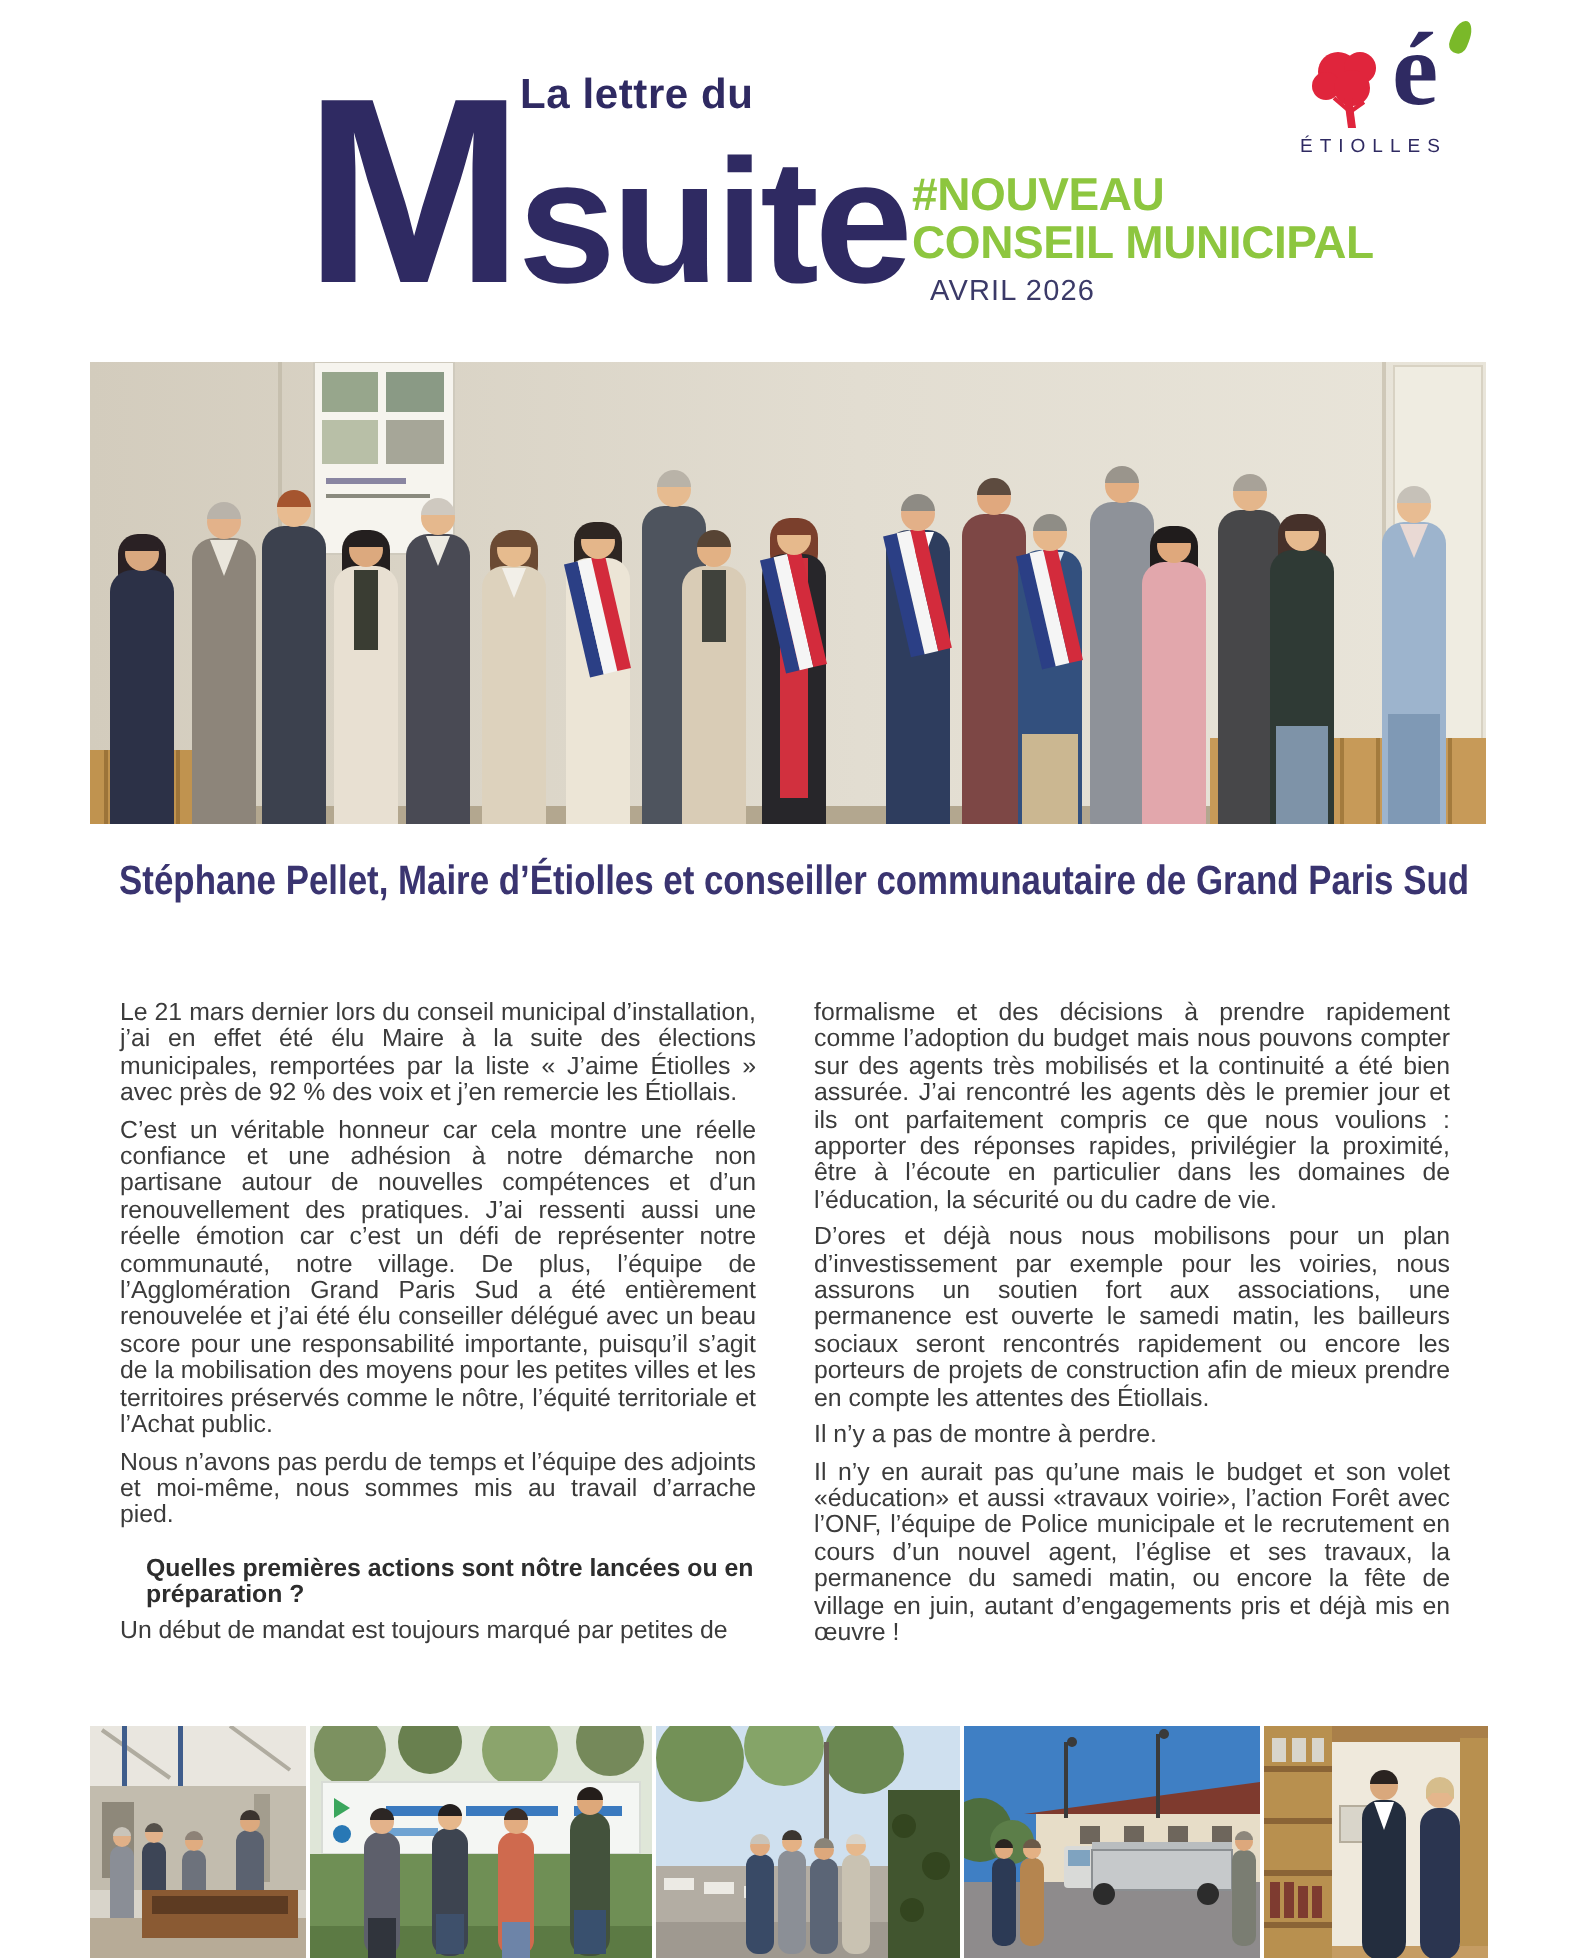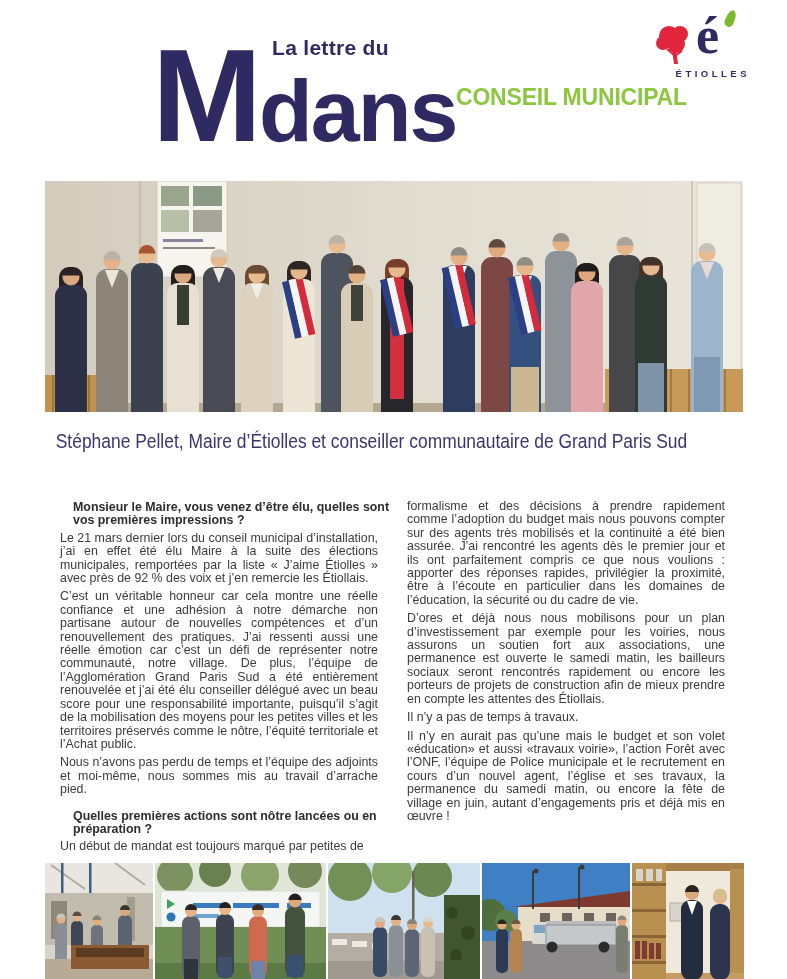--- a/index.html
+++ b/index.html
@@ -4,61 +4,63 @@
 <style>
   html,body{margin:0;padding:0;background:#ffffff;}
   .page{
     position:relative;width:787px;height:979px;background:#ffffff;
     font-family:"Liberation Sans", sans-serif;overflow:hidden;margin:0 auto;
   }
   
   .title-row{position:absolute;left:152px;top:30px;display:flex;align-items:baseline;color:#2f2a62;}
   .big-m{font-size:132px;font-weight:700;line-height:1;letter-spacing:-3px;}
   .aire{font-size:88px;font-weight:700;line-height:1;letter-spacing:-2px;}
-  .kicker{position:absolute;left:272px;top:36px;font-size:21px;font-weight:600;color:#2f2a62;letter-spacing:.3px;}
+  .kicker{position:absolute;left:260px;top:36px;font-size:21px;font-weight:600;color:#2f2a62;letter-spacing:.3px;}
   .tagline{position:absolute;left:456px;top:86px;}
   .hash{font-size:23px;font-weight:800;color:#8dc63f;line-height:1.04;letter-spacing:-.2px;}
   .issue-date{font-size:14.5px;font-weight:500;color:#3b3a68;margin:4px 0 0 9px;letter-spacing:.6px;}
   
   .logo{position:absolute;left:650px;top:18px;width:100px;height:66px;}
   .logo-tree{position:absolute;left:4px;top:4px;}
   .logo-e{position:absolute;left:46px;top:-12px;font-size:52px;font-weight:700;color:#2f2a62;font-family:"Liberation Serif", serif;}
   .logo-leaf{position:absolute;left:76px;top:-8px;width:9px;height:17px;background:#7ab929;
     border-radius:60% 60% 50% 50%/65% 65% 35% 35%;transform:rotate(22deg);}
-  .logo-word{position:absolute;left:0;top:50px;width:100px;text-align:right;font-size:9.5px;font-weight:700;
+  .logo-word{position:absolute;left:0;top:50px;width:100px;text-align:left;font-size:9.5px;font-weight:400;
     color:#2f2a62;letter-spacing:3.5px;}
   
   .main-photo{position:absolute;left:45px;top:181px;width:698px;height:231px;overflow:hidden;}
   .strip{position:absolute;left:45px;top:863px;width:699px;height:116px;display:flex;gap:2px;}
   .ph{height:116px;overflow:hidden;}
   
-  .headline{position:absolute;left:0;top:429px;width:639px;text-align:center;color:#3a3470;font-weight:400;}
+  .headline{position:absolute;left:0;top:429px;width:639px;text-align:center;color:#3a3470;font-weight:700;}
   .headline .hl{display:inline-block;transform:scaleX(.85);transform-origin:center;font-size:20.5px;line-height:23px;white-space:nowrap;}
   
   .article{position:absolute;left:60px;top:500px;width:680px;display:grid;grid-template-columns:1fr 1fr;column-gap:14px;
     font-size:12.4px;line-height:13.4px;color:#3b3b3b;text-align:justify;}
   .article p{margin:0 15px 5px 0;}
   .article .q{font-weight:700;color:#2d2d2d;margin:13px 0 4px 0;text-align:left;}
   .article .q.first{margin-top:1px;}
   .article .q.indent{padding-left:13px;}
 </style>
 </head>
 <body>
 
 <div class="page">
 
   <header>
     <div class="title-row">
       <span class="big-m">M</span>
-        <span class="aire">dans</span>
+        <span class="aire">suite</span>
     </div>
     <div class="kicker">La lettre du</div>
 
     <div class="tagline">
+      <div class="hash">#NOUVEAU</div>
       <div class="hash">CONSEIL MUNICIPAL</div>
+      <div class="issue-date">AVRIL 2026</div>
     </div>
 
     <div class="logo">
       <svg class="logo-tree" width="42" height="46" viewBox="0 0 42 46">
         <circle cx="15" cy="14" r="10" fill="#e0253c"></circle>
         <circle cx="26" cy="12" r="8" fill="#e0253c"></circle>
         <circle cx="9" cy="21" r="7" fill="#e0253c"></circle>
         <circle cx="22" cy="22" r="9" fill="#e0253c"></circle>
         <path d="M18,27 L20,42 L24,42 L22,27 Z" fill="#e0253c"></path>
         <path d="M20,33 L13,27 M21,34 L28,29" stroke="#e0253c" stroke-width="2"></path>
@@ -238,31 +240,30 @@
         </g>
   </svg>
   </div>
 
   <div class="headline">
     <div><span class="hl">Stéphane Pellet, Maire d’Étiolles et conseiller communautaire de Grand Paris Sud</span></div>
   </div>
 
   <div class="article">
     <div class="col">
-      <p class="q first indent">Monsieur le Maire, vous venez d’être élu, quelles sont vos premières impressions ?</p>
       <p>Le 21 mars dernier lors du conseil municipal d’installation, j’ai en effet été élu Maire à la suite des élections municipales, remportées par la liste « J’aime Étiolles » avec près de 92 % des voix et j’en remercie les Étiollais.</p>
       <p>C’est un véritable honneur car cela montre une réelle confiance et une adhésion à notre démarche non partisane autour de nouvelles compétences et d’un renouvellement des pratiques. J’ai ressenti aussi une réelle émotion car c’est un défi de représenter notre communauté, notre village. De plus, l’équipe de l’Agglomération Grand Paris Sud a été entièrement renouvelée et j’ai été élu conseiller délégué avec un beau score pour une responsabilité importante, puisqu’il s’agit de la mobilisation des moyens pour les petites villes et les territoires préservés comme le nôtre, l’équité territoriale et l’Achat public.</p>
       <p>Nous n’avons pas perdu de temps et l’équipe des adjoints et moi-même, nous sommes mis au travail d’arrache pied.</p>
       <p class="q indent">Quelles premières actions sont nôtre lancées ou en préparation ?</p>
       <p>Un début de mandat est toujours marqué par petites de</p>
     </div>
     <div class="col">
       <p>formalisme et des décisions à prendre rapidement comme l’adoption du budget mais nous pouvons compter sur des agents très mobilisés et la continuité a été bien assurée. J’ai rencontré les agents dès le premier jour et ils ont parfaitement compris ce que nous voulions : apporter des réponses rapides, privilégier la proximité, être à l’écoute en particulier dans les domaines de l’éducation, la sécurité ou du cadre de vie.</p>
       <p>D’ores et déjà nous nous mobilisons pour un plan d’investissement par exemple pour les voiries, nous assurons un soutien fort aux associations, une permanence est ouverte le samedi matin, les bailleurs sociaux seront rencontrés rapidement ou encore les porteurs de projets de construction afin de mieux prendre en compte les attentes des Étiollais.</p>
-      <p>Il n’y a pas de temps à travaux.</p>
+      <p>Il n’y a pas de montre à perdre.</p>
       <p>Il n’y en aurait pas qu’une mais le budget et son volet «éducation» et aussi «travaux voirie», l’action Forêt avec l’ONF, l’équipe de Police municipale et le recrutement en cours d’un nouvel agent, l’église et ses travaux, la permanence du samedi matin, ou encore la fête de village en juin, autant d’engagements pris et déjà mis en œuvre !</p>
     </div>
   </div>
 
   <div class="strip">
 
     <div class="ph">
     <svg width="108" height="116" viewBox="0 0 108 116">
       <rect width="108" height="116" fill="#d8d4ca"></rect>
       <rect width="108" height="30" fill="#e9e6df"></rect>

